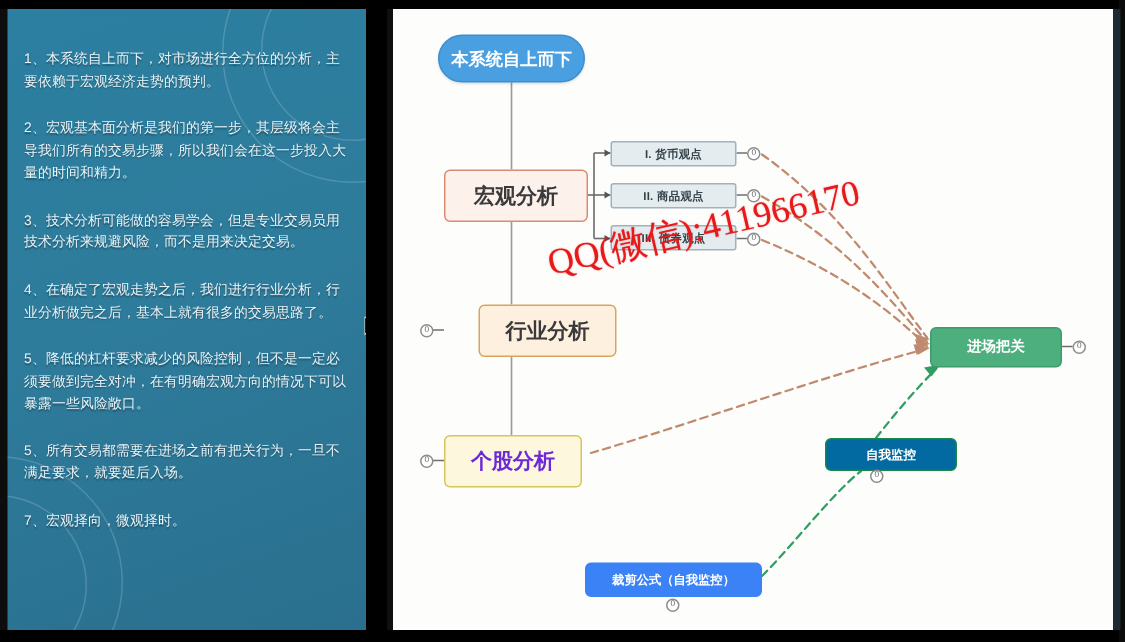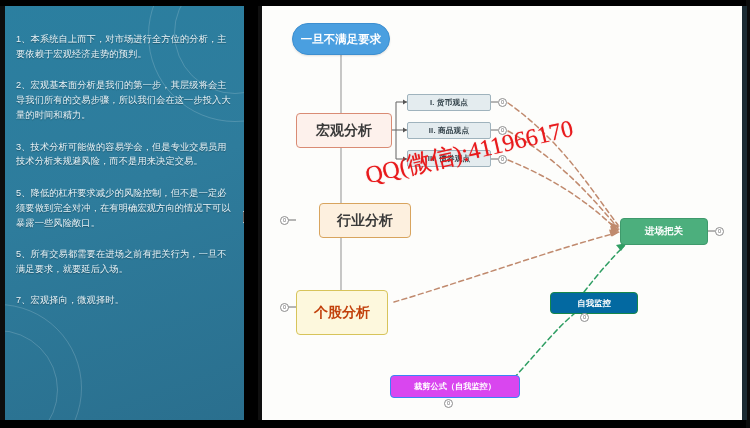--- a/index.html
+++ b/index.html
@@ -59,22 +59,22 @@
     left:34px;top:107px;width:96px;height:35px;border-radius:4px;
     background:#fdf1ec;border:1.6px solid #d98b74;color:#3a3a3a;font-size:14px;
   }
   
   #node-industry{
     left:34px;top:197px;width:92px;height:35px;border-radius:4px;
     background:#fdf0df;border:1.6px solid #d8a45e;color:#3a3a3a;font-size:14px;margin-left:23px;
   }
   
   #node-stock{
-    left:34px;top:284px;width:92px;height:45px;border-radius:4px;
-    background:#fdf8dd;border:1.6px solid #d7c45a;color:#c2410c;font-size:14px;
+    left:34px;top:284px;width:92px;height:35px;border-radius:4px;
+    background:#fdf8dd;border:1.6px solid #d7c45a;color:#6d28d9;font-size:14px;
   }
   
   .subnode{
     left:145px;width:84px;height:17px;border-radius:2px;
     background:#e4ecef;border:1px solid #9fb3bd;color:#33424a;
     font-size:7.6px;font-weight:bold;letter-spacing:.2px;align-items:center;
   }
   #node-sub1{top:88px;}
   #node-sub2{top:116px;}
   #node-sub3{top:144px;}
@@ -83,22 +83,22 @@
   #node-gate{
     left:358px;top:212px;width:88px;height:27px;border-radius:4px;
     background:#4caf7d;border:1px solid #3f9a6c;font-size:9.6px;
   }
   #node-monitor{
     left:288px;top:286px;width:88px;height:22px;border-radius:4px;
     background:#0369a1;border:1px solid #17874a;font-size:8.4px;justify-content:center;
   }
   
   #node-formula{
-    left:128px;top:369px;width:130px;height:23px;border-radius:4px;
-    background:#d946ef;border:1px solid #3b82f6;color:#fff;font-size:8.2px;
+    left:128px;top:369px;width:118px;height:23px;border-radius:4px;
+    background:#3b82f6;border:6px solid #3b82f6;color:#fff;font-size:8.2px;
   }
 
   
   .handle{
     position:absolute;width:9px;height:9px;border-radius:50%;
     background:#fff;border:1px solid #8d8d8d;box-sizing:border-box;
     font-size:5.5px;line-height:7px;text-align:center;color:#666;
   }
 
   
@@ -126,20 +126,21 @@
   <div id="slide-panel">
     <div class="deco-arc arc-a"></div>
     <div class="deco-arc arc-b"></div>
     <div class="deco-arc arc-c"></div>
     <div class="deco-arc arc-d"></div>
 
     <div id="slide-text">
       <p>1、本系统自上而下，对市场进行全方位的分析，主要依赖于宏观经济走势的预判。</p>
       <p>2、宏观基本面分析是我们的第一步，其层级将会主导我们所有的交易步骤，所以我们会在这一步投入大量的时间和精力。</p>
       <p>3、技术分析可能做的容易学会，但是专业交易员用技术分析来规避风险，而不是用来决定交易。</p>
+      <p>4、在确定了宏观走势之后，我们进行行业分析，行业分析做完之后，基本上就有很多的交易思路了。</p>
       <p>5、降低的杠杆要求减少的风险控制，但不是一定必须要做到完全对冲，在有明确宏观方向的情况下可以暴露一些风险敞口。</p>
       <p>5、所有交易都需要在进场之前有把关行为，一旦不满足要求，就要延后入场。</p>
       <p>7、宏观择向，微观择时。</p>
     </div>
 
     <div id="cursor">
       <svg width="12" height="16" viewBox="0 0 12 16">
         <path d="M0,0 L0,12 L3.2,9.3 L5.3,14.2 L7.3,13.3 L5.2,8.6 L9.2,8.4 Z" fill="#1d1d1d" stroke="#f0f0f0" stroke-width="0.7"></path>
       </svg>
     </div>
@@ -183,21 +184,21 @@
       <polygon points="365,237 354,239 359,245" fill="#2f9e63"></polygon>
 
       <path d="M446,225 L453,225" stroke="#6f6f6f" stroke-width="1" fill="none"></path>
 
       <path d="M26,214 L34,214" stroke="#6f6f6f" stroke-width="1" fill="none"></path>
 
       <path d="M26,301 L34,301" stroke="#6f6f6f" stroke-width="1" fill="none"></path>
     </svg>
 
     <div class="node" id="node-root">
-      <span>一旦不满足要求</span>
+      <span>本系统自上而下</span>
     </div>
 
     <div class="node" id="node-macro">
       <span>宏观分析</span>
     </div>
     <div class="node" id="node-industry">
       <span>行业分析</span>
     </div>
     <div class="node" id="node-stock">
       <span>个股分析</span>

